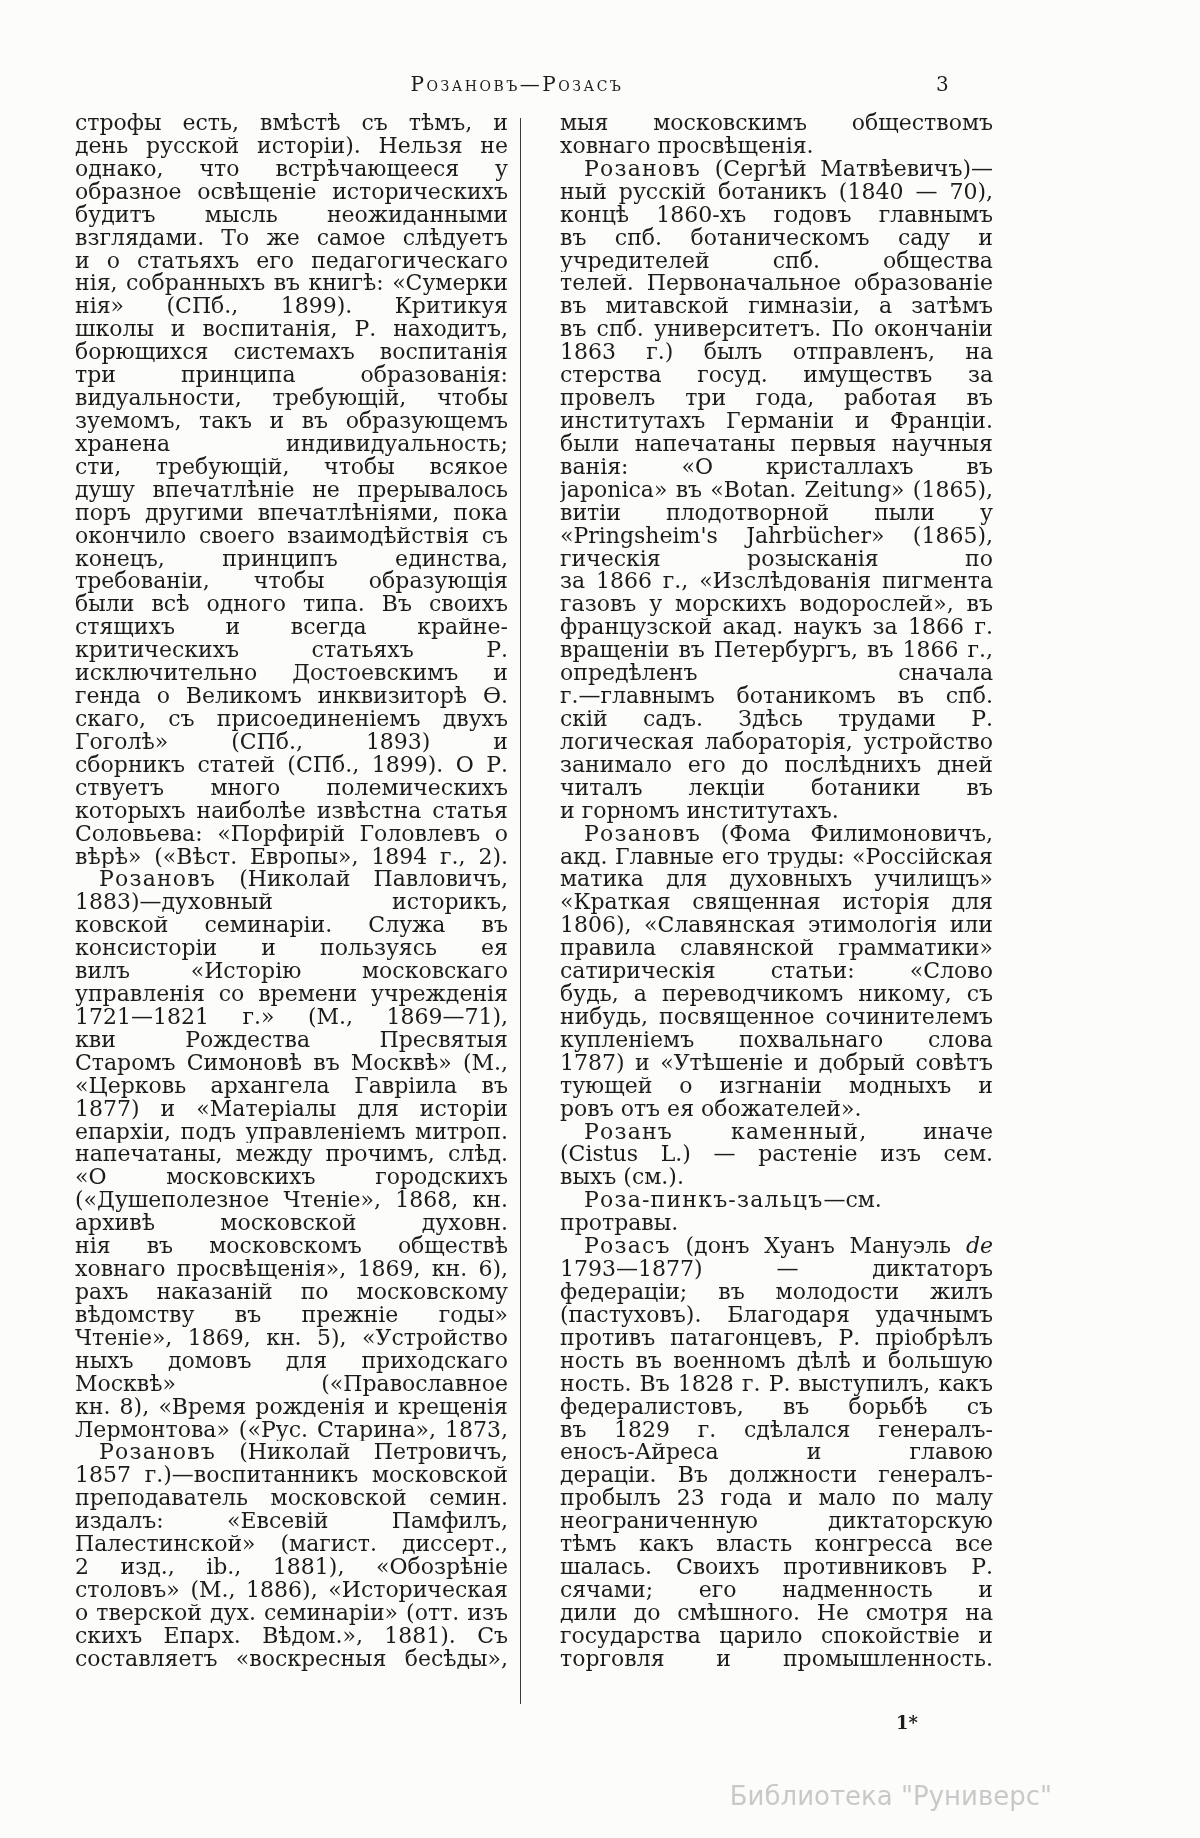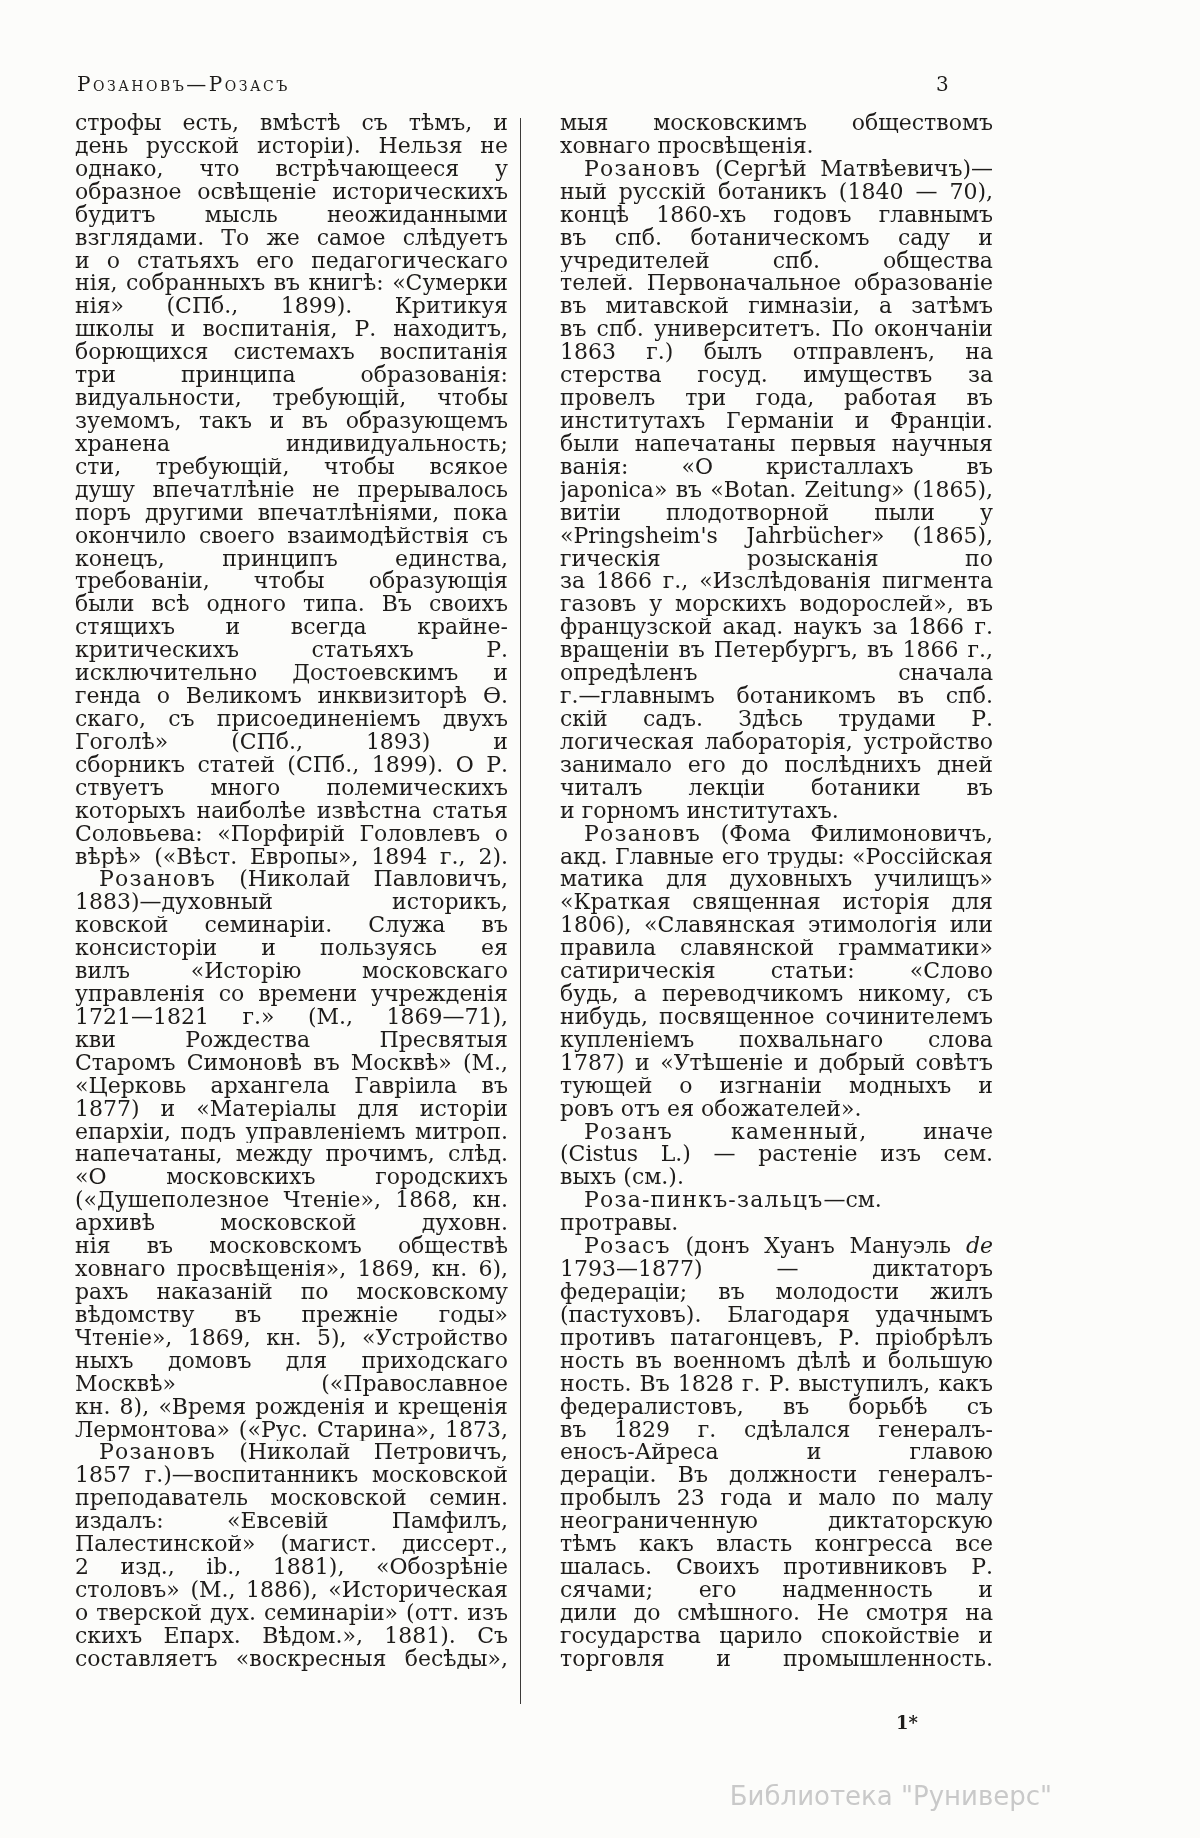--- a/index.html
+++ b/index.html
@@ -5,22 +5,22 @@
   html, body { margin:0; padding:0; }
   body {
     width:1200px; height:1838px;
     background:#fcfcfa;
     position:relative;
     font-family:"DejaVu Serif", serif;
     color:#1e1c1a;
     overflow:hidden;
   }
   .page-header {
-    position:absolute; top:72px; left:77px; width:892px;
-    text-align:left;
+    position:absolute; top:72px; left:71px; width:892px;
+    text-align:center;
     font-variant:small-caps;
     letter-spacing:2.5px;
     font-size:20px;
   }
   .page-number {
     position:absolute; top:72px; left:936px;
     font-size:20px; letter-spacing:1px;
   }
   .column-rule {
     position:absolute; left:520px; top:118px;

